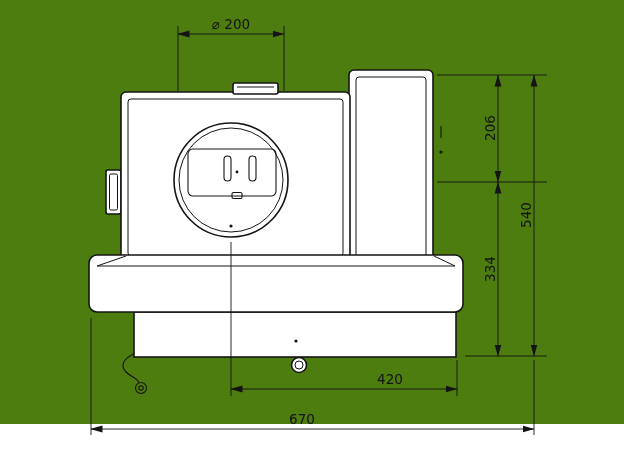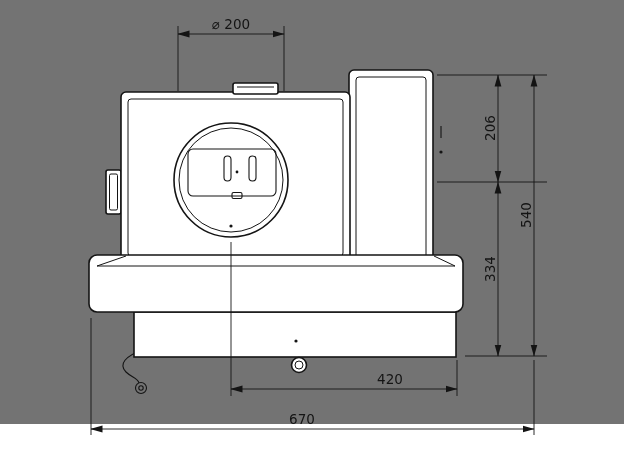--- a/index.html
+++ b/index.html
@@ -8,21 +8,21 @@
     background: #ffffff;
     width: 624px;
     height: 460px;
     overflow: hidden;
     font-family: "DejaVu Sans", "Liberation Sans", sans-serif;
   }
   .canvas {
     position: relative;
     width: 624px;
     height: 424px;
-    background: #737373;
+    background: #4d7c0f;
   }
   svg { display: block; }
   .outline  { stroke: #141414; stroke-width: 1.6; fill: #ffffff; }
   .inner    { stroke: #141414; stroke-width: 1;   fill: none; }
   .detail   { stroke: #141414; stroke-width: 1.1; fill: none; }
   .fillmark { fill: #141414; stroke: none; }
   .ext      { stroke: #141414; stroke-width: 0.9; fill: none; }
   .dim      { stroke: #141414; stroke-width: 0.9; fill: none;
               marker-start: url(#arr); marker-end: url(#arr); }
   text.dimtxt {

